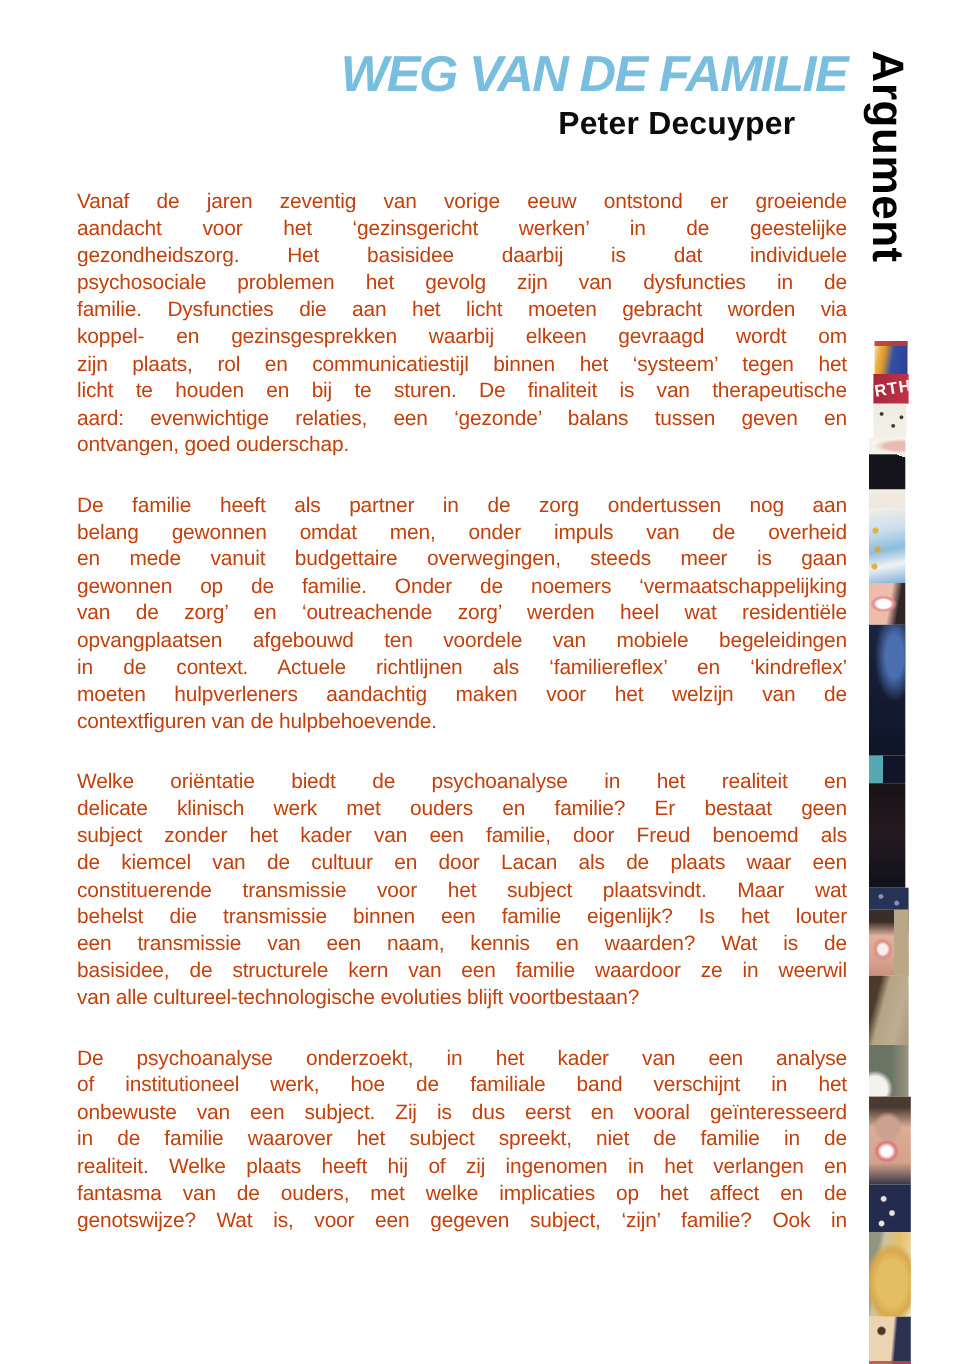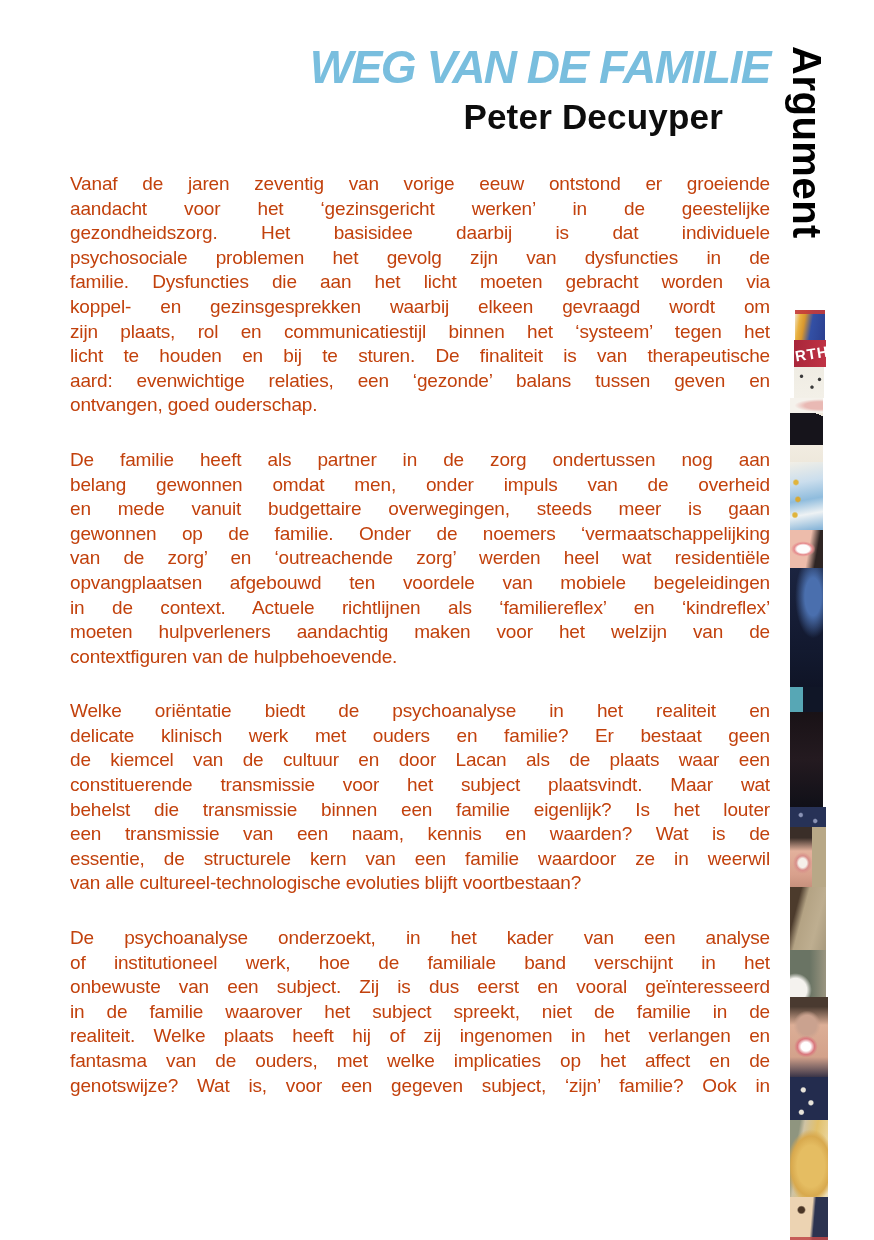--- a/index.html
+++ b/index.html
@@ -8,21 +8,21 @@
     background:#ffffff; overflow:hidden;
     font-family:"Liberation Sans", sans-serif;
   }
   .title {
     position:absolute; left:70px; top:40px; width:700px; margin:0;
     text-align:right; font-size:46px; font-weight:700; font-style:italic;
     letter-spacing:-1.5px; white-space:nowrap;
   }
   .author {
     position:absolute; left:70px; top:97px; width:653px;
-    text-align:right; font-size:35px; font-weight:700; color:#0d0d0d;
+    text-align:right; font-size:29px; font-weight:700; color:#0d0d0d;
     letter-spacing:0.2px;
   }
   .argument {
     position:absolute; left:784px; top:46px;
     writing-mode:vertical-rl; font-size:40px; font-weight:700; color:#000;
     letter-spacing:0.5px;
   }
   .body {
     position:absolute; left:70px; top:172px; width:700px;
     color:#c2410c; font-size:19px; line-height:24.6px; letter-spacing:-0.15px;
@@ -64,25 +64,26 @@
         <div class="line">gewonnen op de familie. Onder de noemers ‘vermaatschappelijking</div>
         <div class="line">van de zorg’ en ‘outreachende zorg’ werden heel wat residentiële</div>
         <div class="line">opvangplaatsen afgebouwd ten voordele van mobiele begeleidingen</div>
         <div class="line">in de context. Actuele richtlijnen als ‘familiereflex’ en ‘kindreflex’</div>
         <div class="line">moeten hulpverleners aandachtig maken voor het welzijn van de</div>
         <div class="line no-just">contextfiguren van de hulpbehoevende.</div>
       </div>
       <div class="para">
         <div class="line">Welke oriëntatie biedt de psychoanalyse in het realiteit en</div>
         <div class="line">delicate klinisch werk met ouders en familie? Er bestaat geen</div>
+        <div class="line">subject zonder het kader van een familie, door Freud benoemd als</div>
         <div class="line">de kiemcel van de cultuur en door Lacan als de plaats waar een</div>
         <div class="line">constituerende transmissie voor het subject plaatsvindt. Maar wat</div>
         <div class="line">behelst die transmissie binnen een familie eigenlijk? Is het louter</div>
         <div class="line">een transmissie van een naam, kennis en waarden? Wat is de</div>
-        <div class="line">essentie, de structurele kern van een familie waardoor ze in weerwil</div>
+        <div class="line">basisidee, de structurele kern van een familie waardoor ze in weerwil</div>
         <div class="line no-just">van alle cultureel-technologische evoluties blijft voortbestaan?</div>
       </div>
       <div class="para">
         <div class="line">De psychoanalyse onderzoekt, in het kader van een analyse</div>
         <div class="line">of institutioneel werk, hoe de familiale band verschijnt in het</div>
         <div class="line">onbewuste van een subject. Zij is dus eerst en vooral geïnteresseerd</div>
         <div class="line">in de familie waarover het subject spreekt, niet de familie in de</div>
         <div class="line">realiteit. Welke plaats heeft hij of zij ingenomen in het verlangen en</div>
         <div class="line">fantasma van de ouders, met welke implicaties op het affect en de</div>
         <div class="line">genotswijze? Wat is, voor een gegeven subject, ‘zijn’ familie? Ook in</div>

